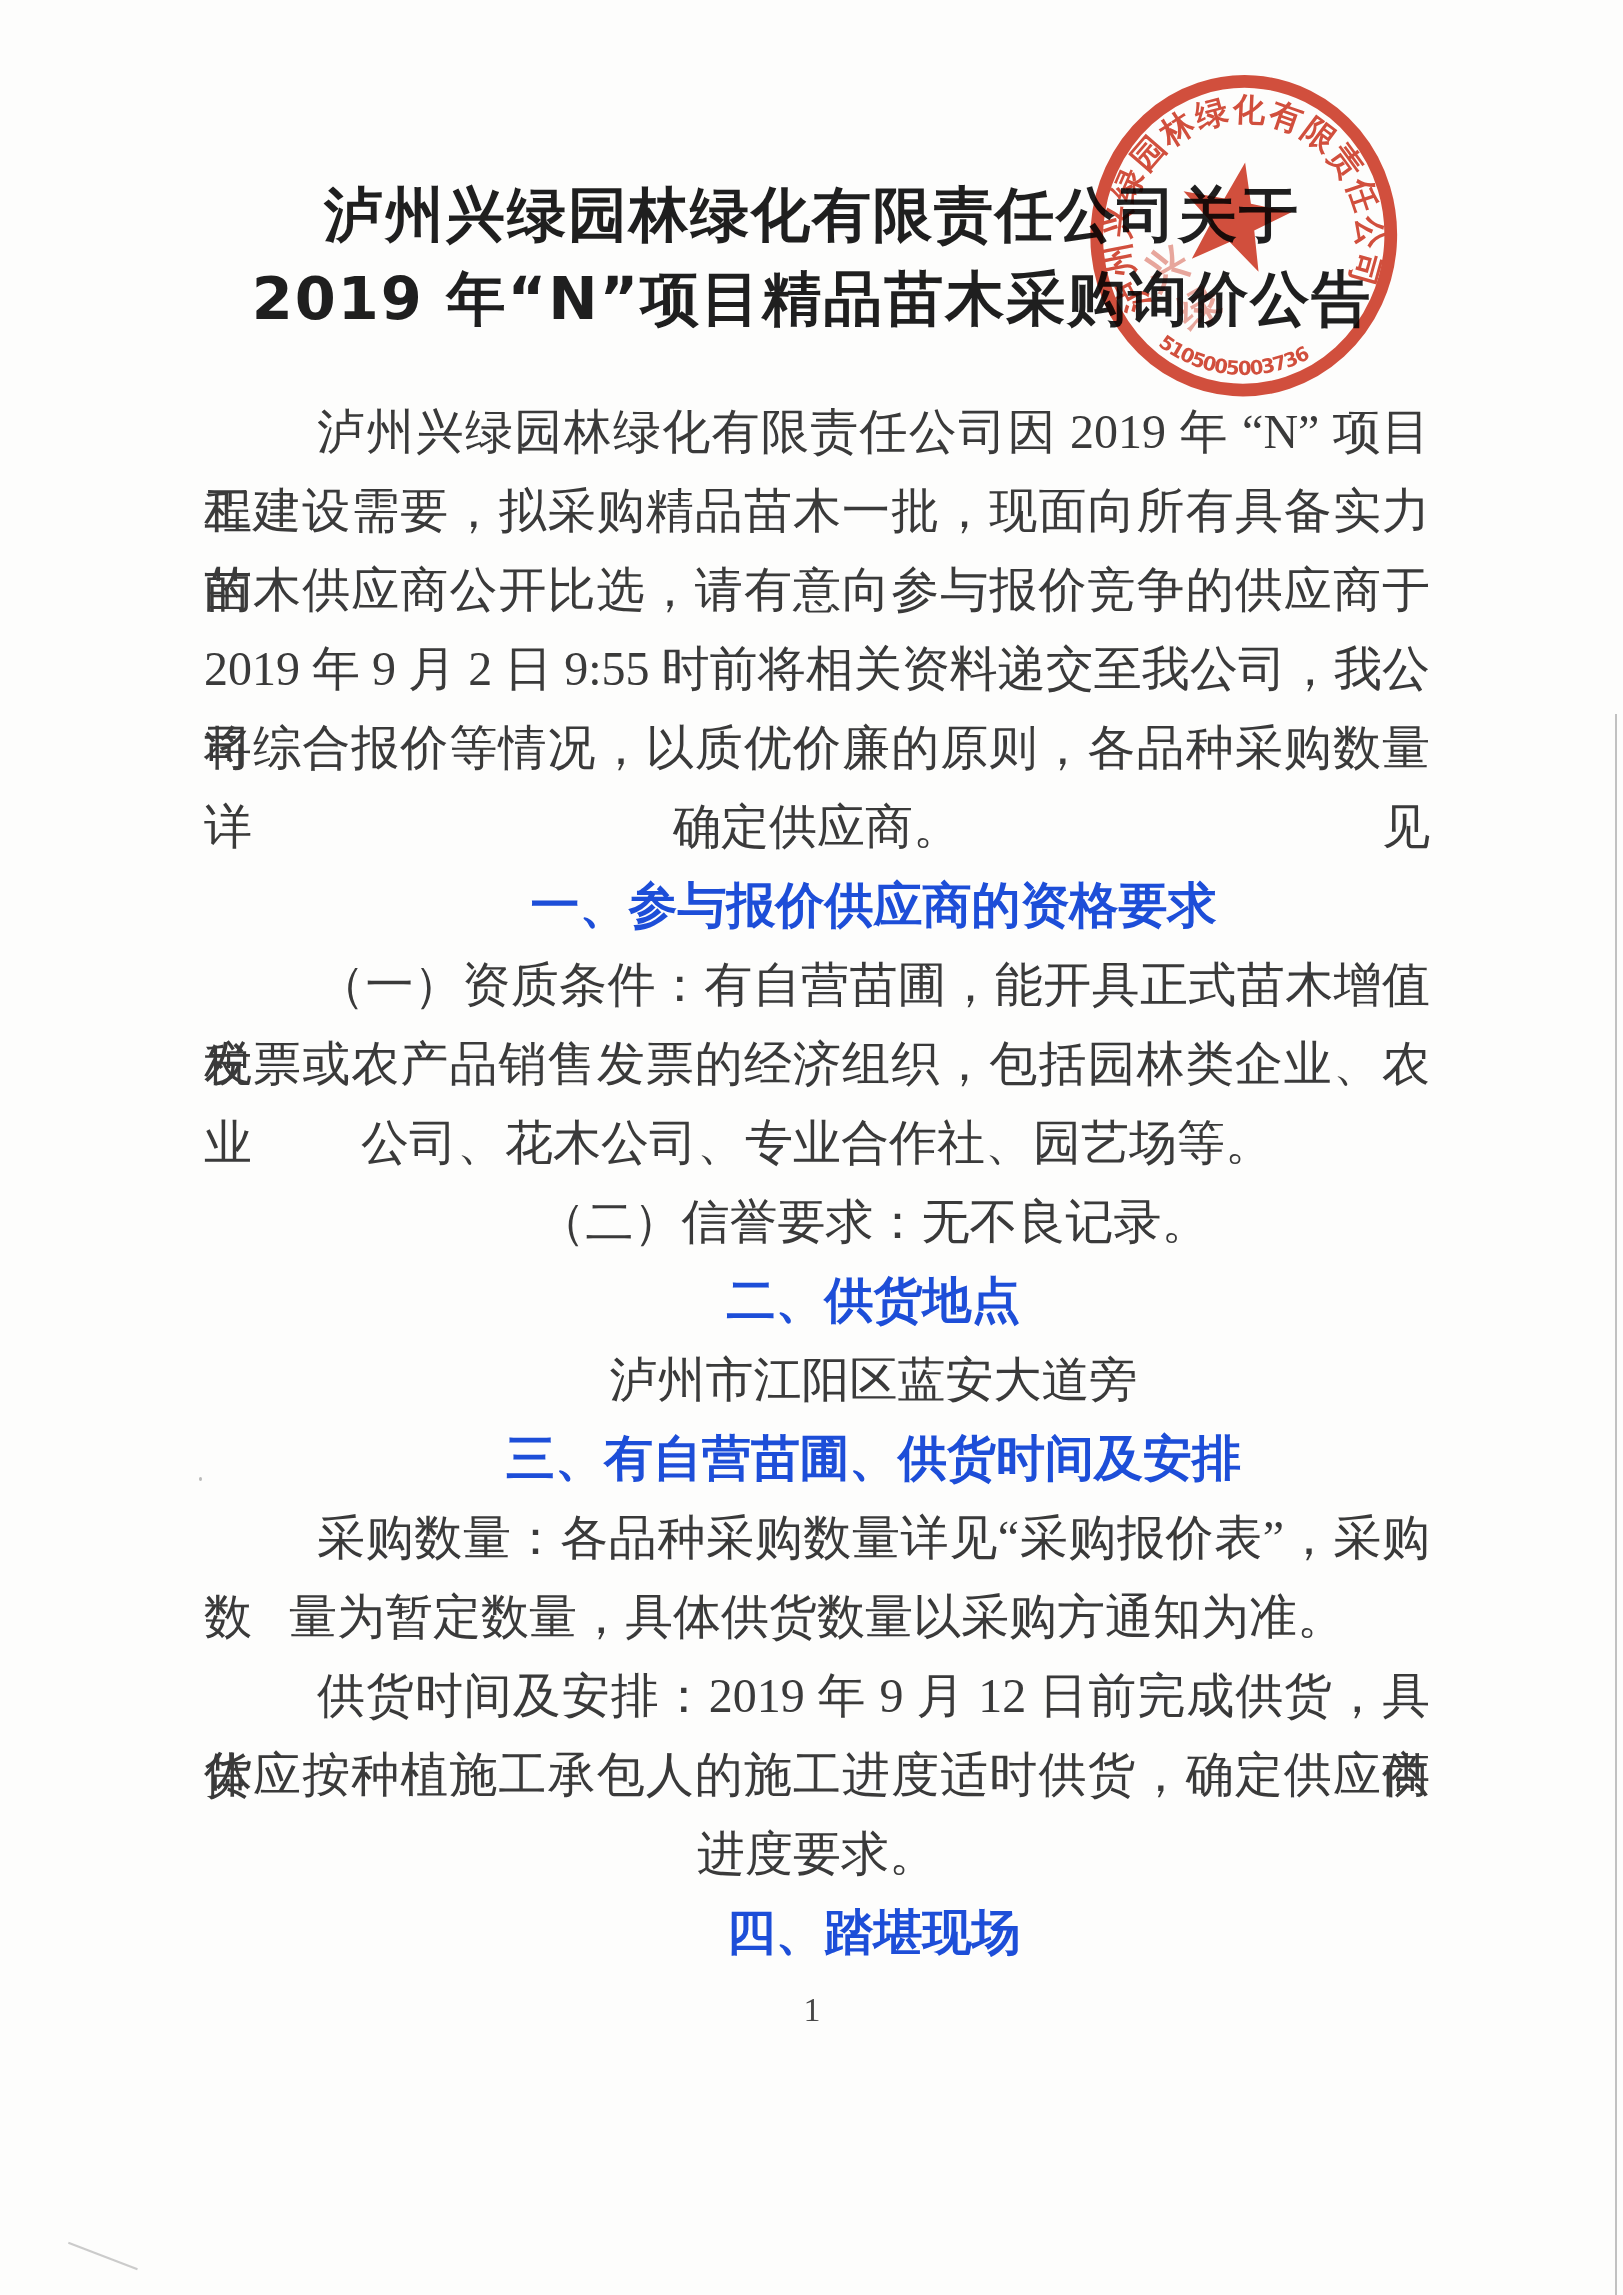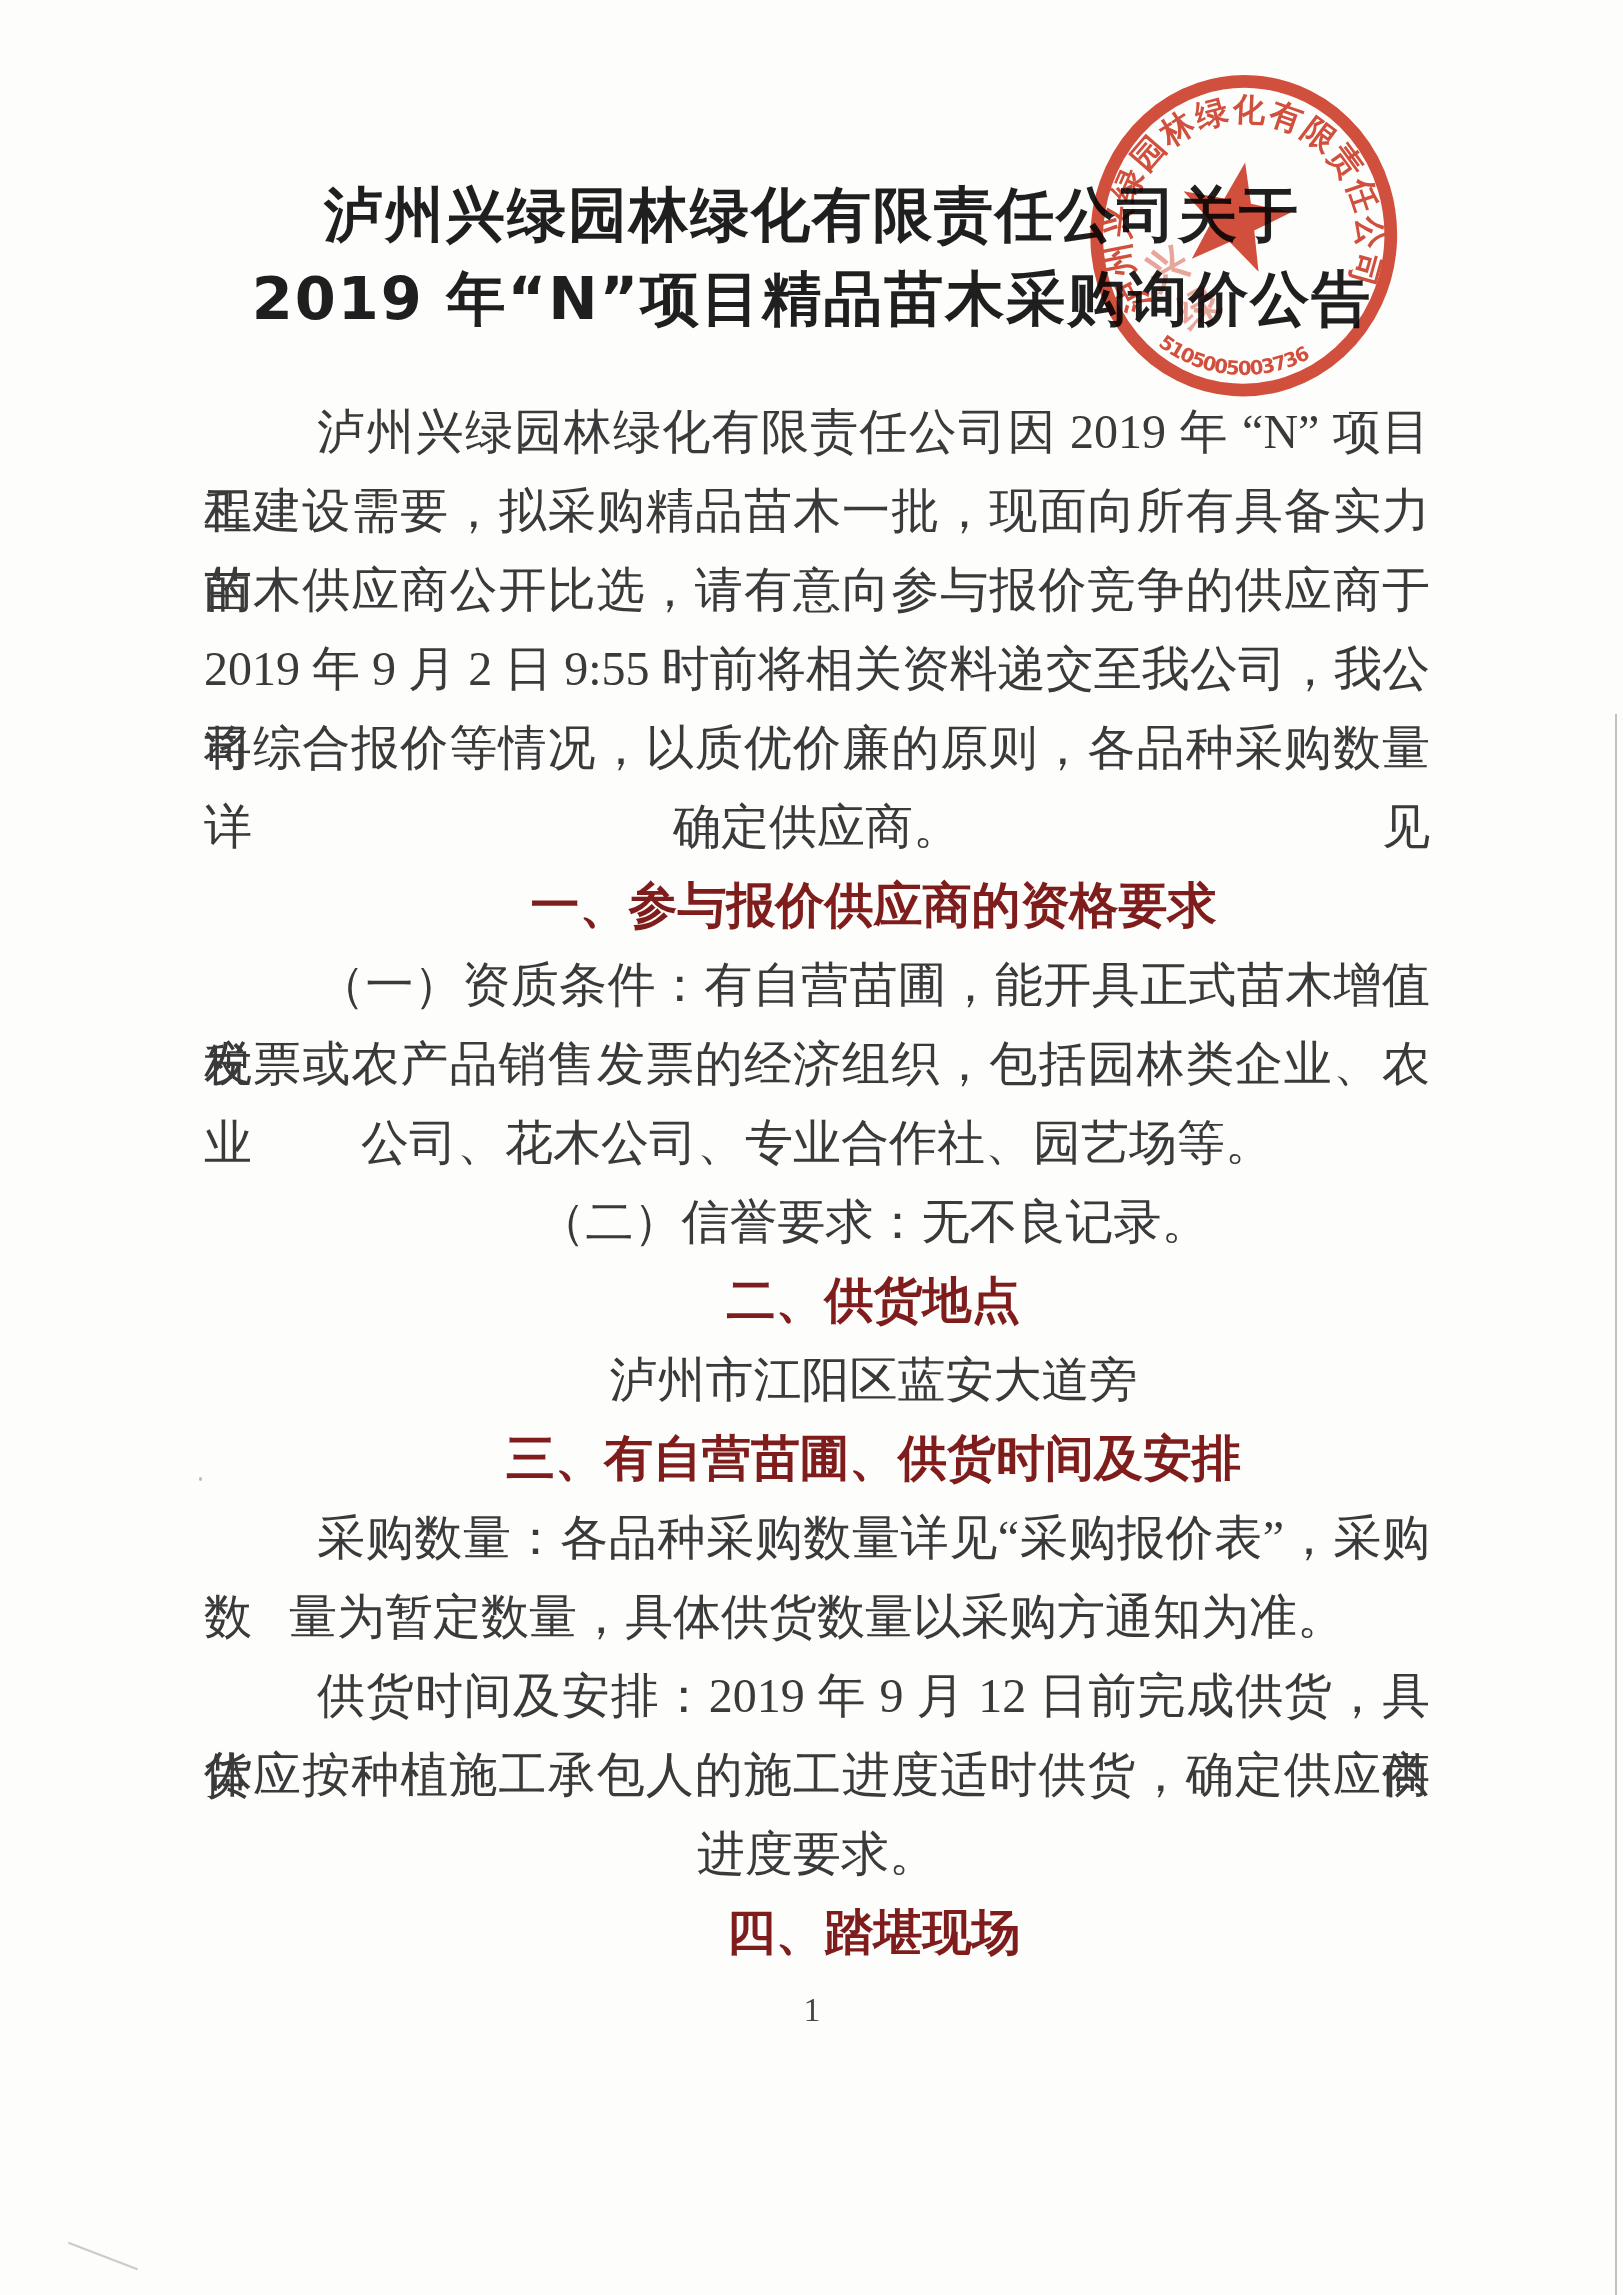--- a/index.html
+++ b/index.html
@@ -41,21 +41,21 @@
     font-size: 48px;
     font-family: "Liberation Serif", "DejaVu Serif", serif;
     text-align: center;
   }
   .line.pj, .line.pe, .line.h { text-indent: 113px; }
   .line.pj, .line.cj { text-align: justify; text-align-last: justify; }
   .line.h {
     font-family: "DejaVu Sans", "Liberation Sans", sans-serif;
     font-weight: 700;
     font-size: 49px;
-    color: #7f1d1d;
+    color: #1d4ed8;
   }
   .footer-page-number {
     position: absolute;
     left: 0; top: 1991px; width: 1624px;
     text-align: center;
     font-size: 34px;
     color: #474747;
     z-index: 2;
   }
   .stamp {

